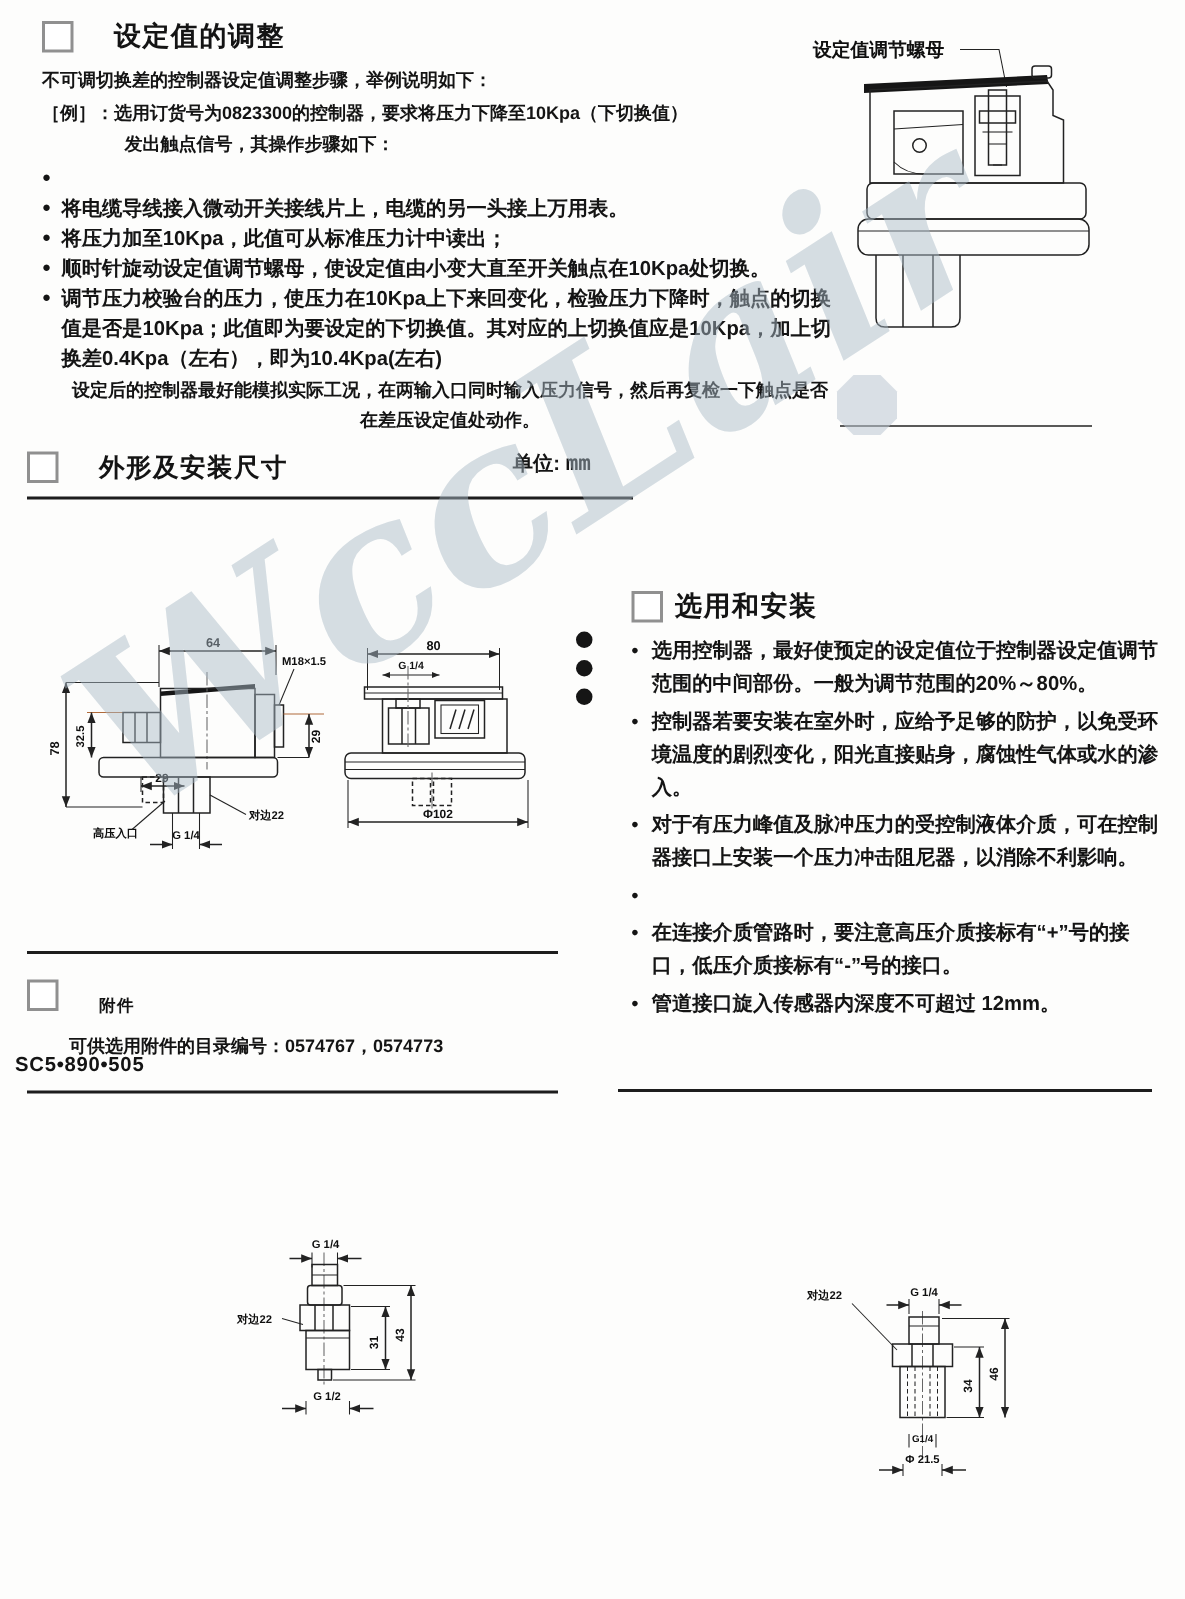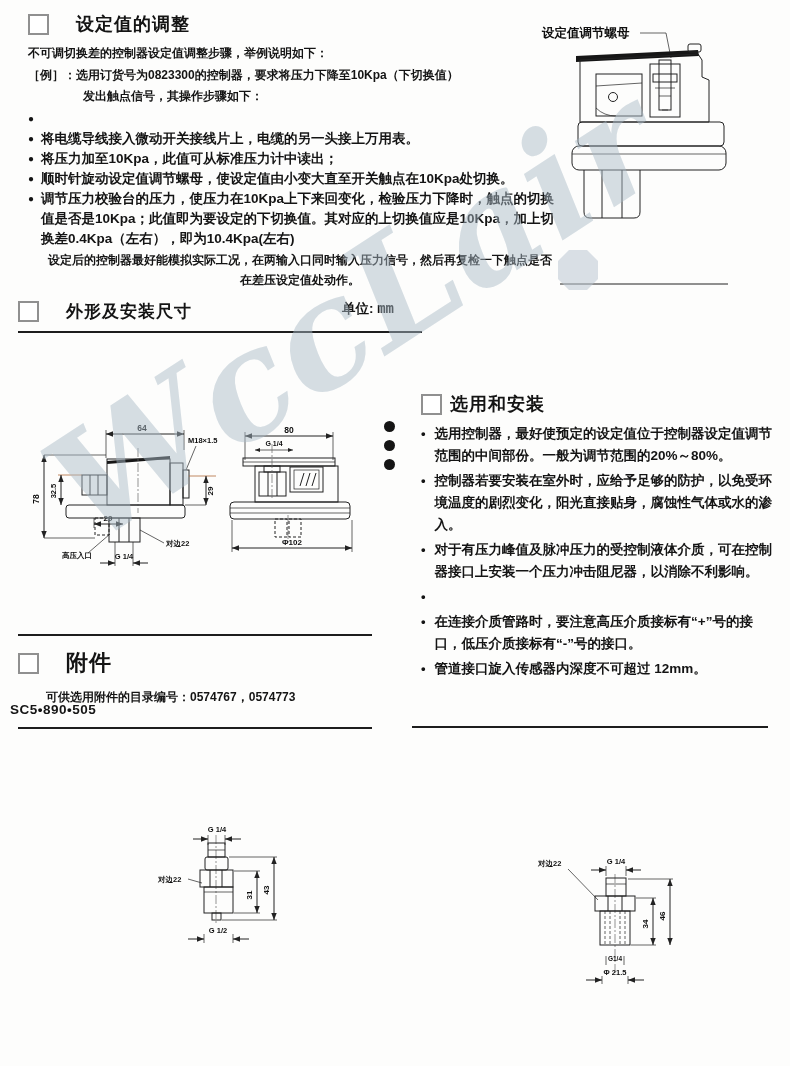--- a/index.html
+++ b/index.html
@@ -268,21 +268,21 @@
       <span class="dot">•</span>
       <span>管道接口旋入传感器内深度不可超过 12mm。</span>
     </div>
   </div>
 </div>
 
 <div class="hrule" style="left:18px;top:634px;width:354px;"></div>
 <div class="abs" style="left:18px;top:648px;width:360px;">
   <div class="sec-header">
     <span class="cbox"></span>
-    <span class="sec-title" style="font-size:22px;">附件</span>
+    <span class="sec-title" style="font-size:11px;margin-top:15px;">附件</span>
   </div>
   <div class="btext" style="margin-top:9px;padding-left:28px;">可供选用附件的目录编号：0574767，0574773</div>
 </div>
 <div class="abs code-line" style="left:10px;top:702px;">SC5•890•505</div>
 <div class="hrule" style="left:18px;top:727px;width:354px;"></div>
 <div class="hrule" style="left:412px;top:726px;width:356px;"></div>
 
 <svg class="abs fig" style="left:148px;top:813px;" width="145" height="140" viewBox="0 0 145 140">
   <text x="69" y="19" font-size="7.5" text-anchor="middle">G 1/4</text>
   <line x1="60" y1="22" x2="60" y2="32" class="thin"></line>

